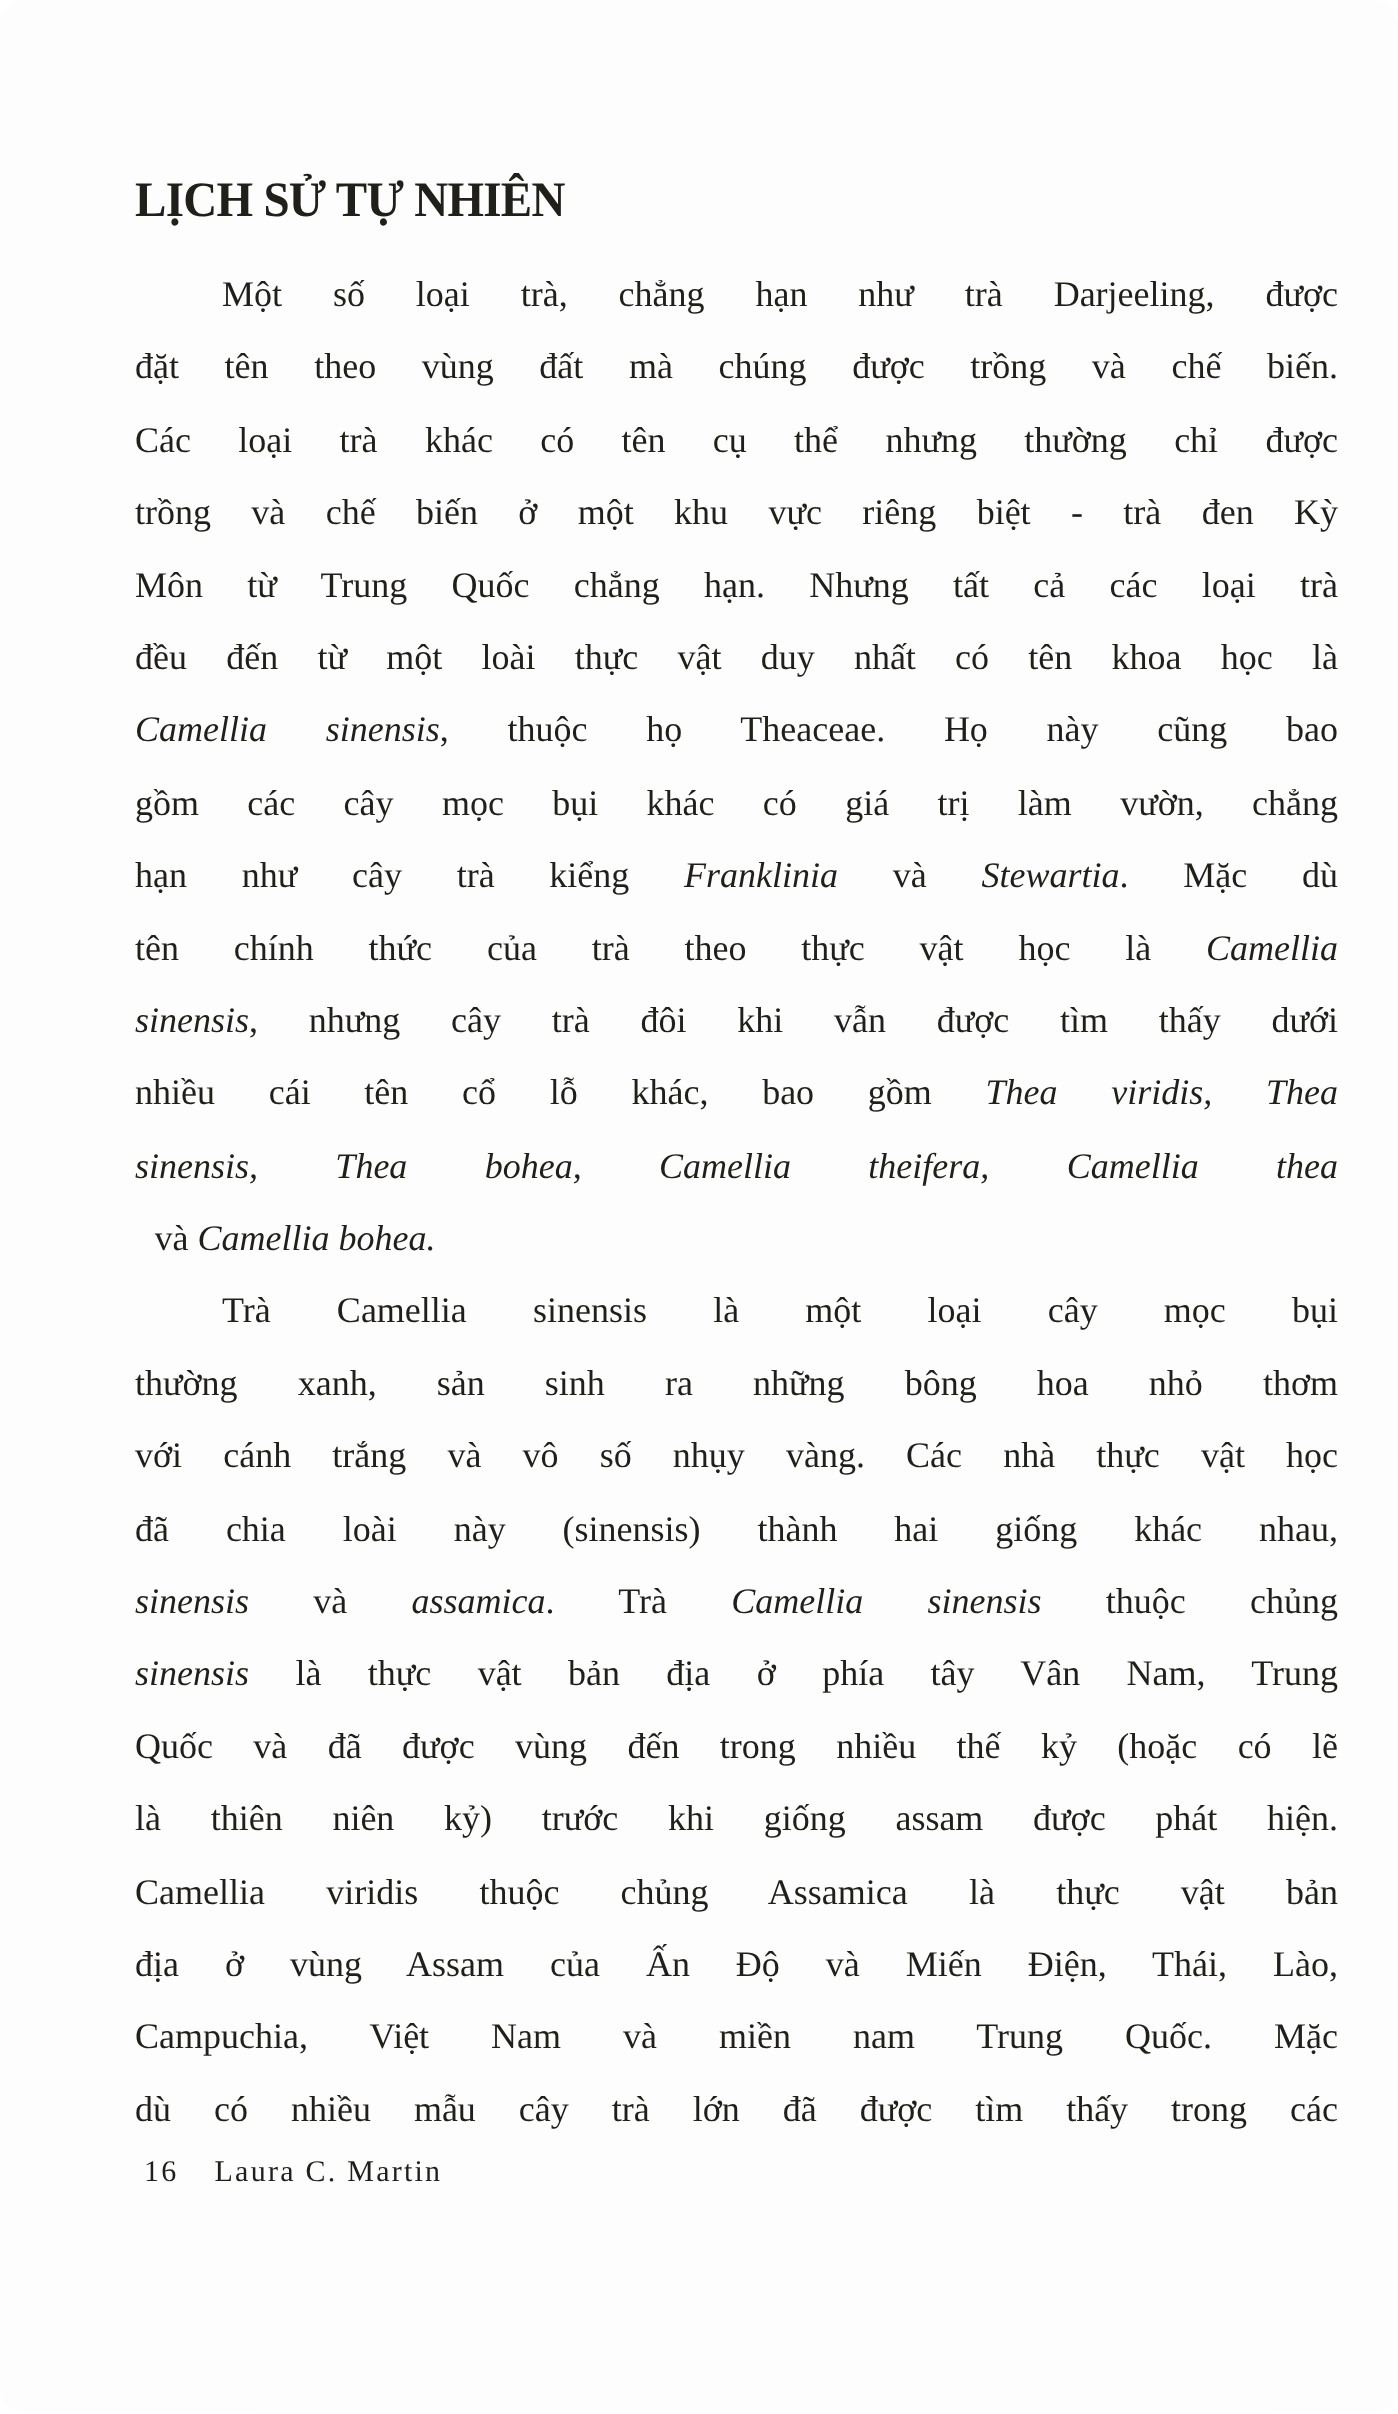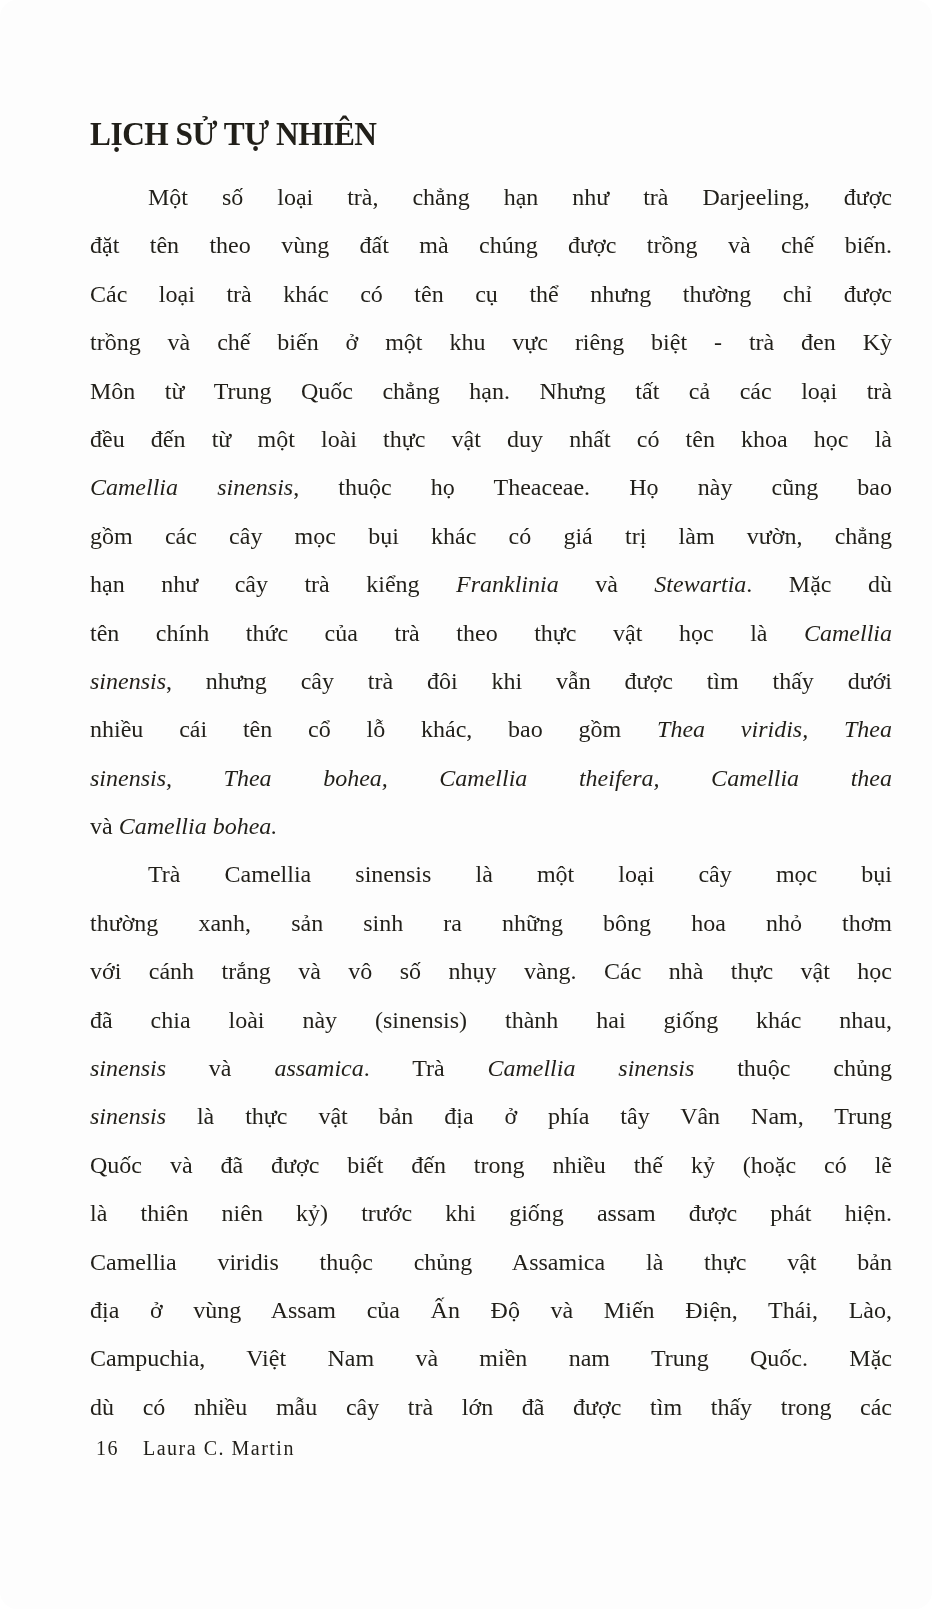--- a/index.html
+++ b/index.html
@@ -41,20 +41,21 @@
     overflow: hidden;
     white-space: normal;
   }
   .line.justify {
     text-align: justify;
     text-align-last: justify;
   }
   .line.left {
     text-align: left;
     text-align-last: left;
+    margin-left: 13px;
   }
   .line.indent {
     padding-left: 58px;
   }
   .line em {
     font-style: italic;
   }
   .footer {
     position: absolute;
     left: 96px;
@@ -91,21 +92,21 @@
           <div class="line justify"><em>sinensis, Thea bohea, Camellia theifera, Camellia thea</em></div>
           <div class="line left"><span>và </span><em>Camellia bohea.</em></div>
         </div>
         <div class="paragraph">
           <div class="line justify indent"><span>Trà Camellia sinensis là một loại cây mọc bụi</span></div>
           <div class="line justify"><span>thường xanh, sản sinh ra những bông hoa nhỏ thơm</span></div>
           <div class="line justify"><span>với cánh trắng và vô số nhụy vàng. Các nhà thực vật học</span></div>
           <div class="line justify"><span>đã chia loài này (sinensis) thành hai giống khác nhau,</span></div>
           <div class="line justify"><em>sinensis</em><span> và </span><em>assamica</em><span>. Trà </span><em>Camellia sinensis</em><span> thuộc chủng</span></div>
           <div class="line justify"><em>sinensis</em><span> là thực vật bản địa ở phía tây Vân Nam, Trung</span></div>
-          <div class="line justify"><span>Quốc và đã được biết đến trong nhiều thế kỷ (hoặc có lẽ</span></div>
+          <div class="line justify"><span>Quốc và đã được vùng đến trong nhiều thế kỷ (hoặc có lẽ</span></div>
           <div class="line justify"><span>là thiên niên kỷ) trước khi giống assam được phát hiện.</span></div>
           <div class="line justify"><span>Camellia viridis thuộc chủng Assamica là thực vật bản</span></div>
           <div class="line justify"><span>địa ở vùng Assam của Ấn Độ và Miến Điện, Thái, Lào,</span></div>
           <div class="line justify"><span>Campuchia, Việt Nam và miền nam Trung Quốc. Mặc</span></div>
           <div class="line justify"><span>dù có nhiều mẫu cây trà lớn đã được tìm thấy trong các</span></div>
         </div>
       </div>
   </div>
   <div class="footer">
     <span class="pagenum">16</span><span class="author">Laura C. Martin</span>

